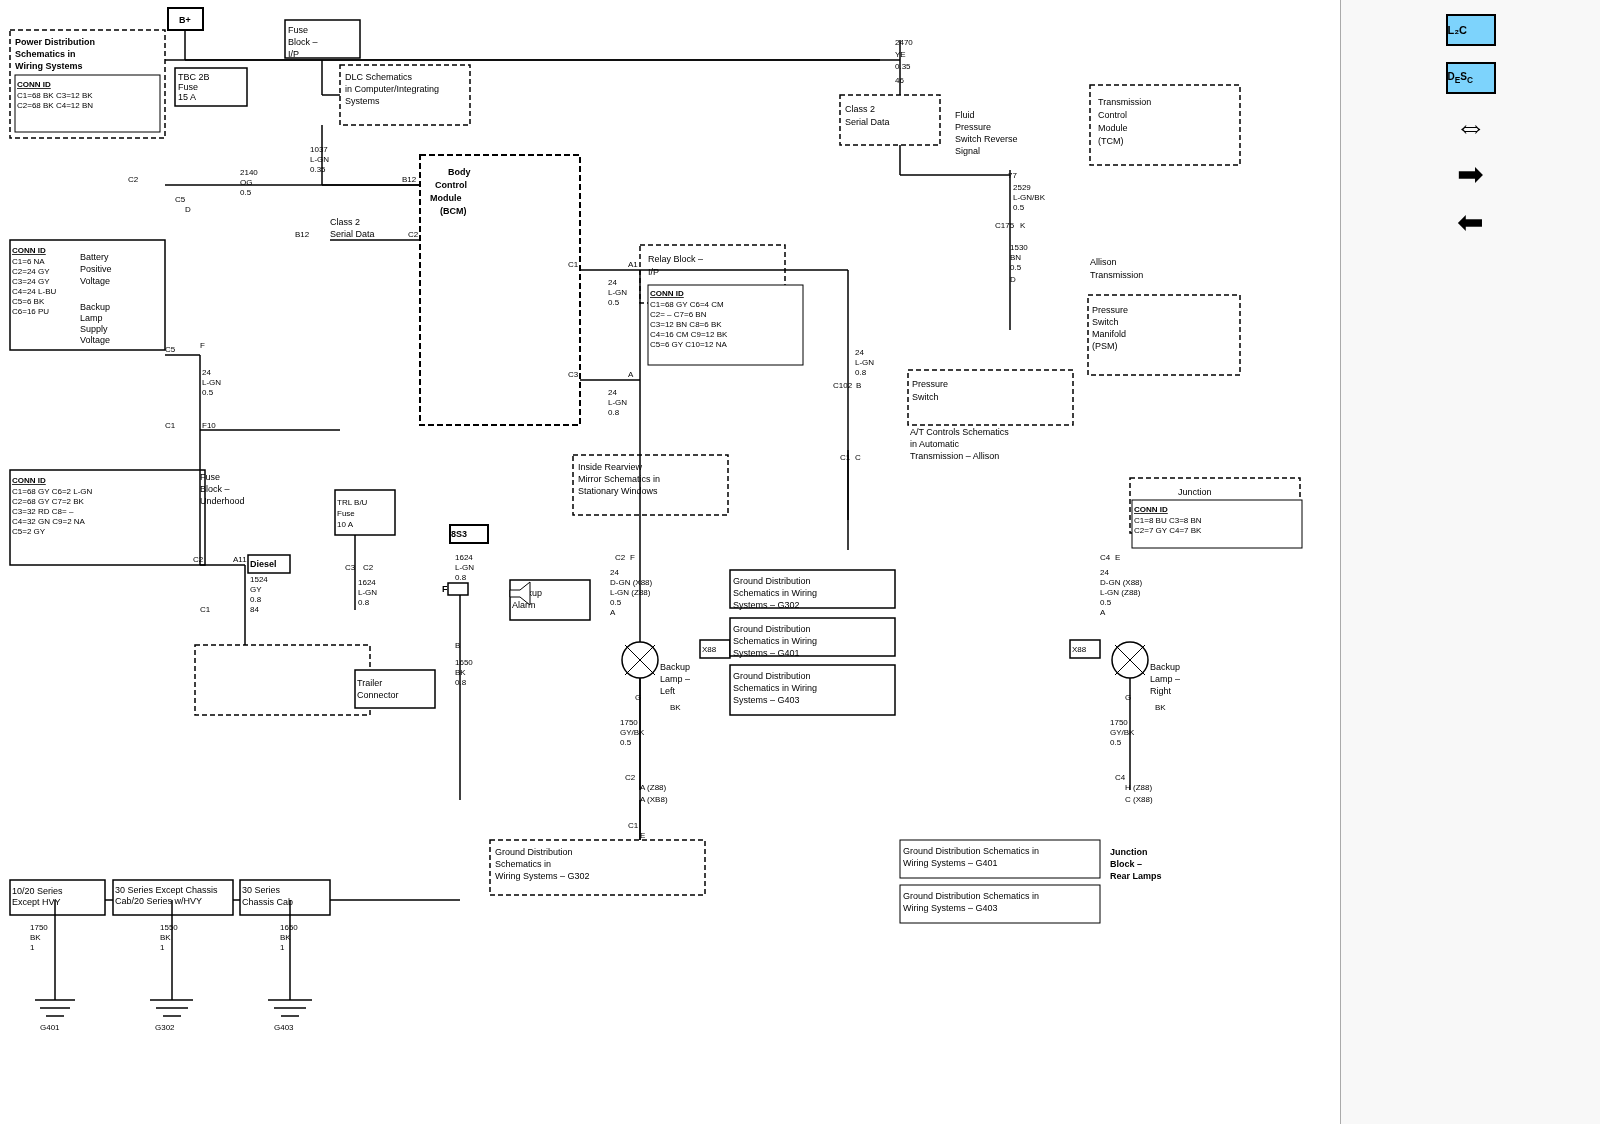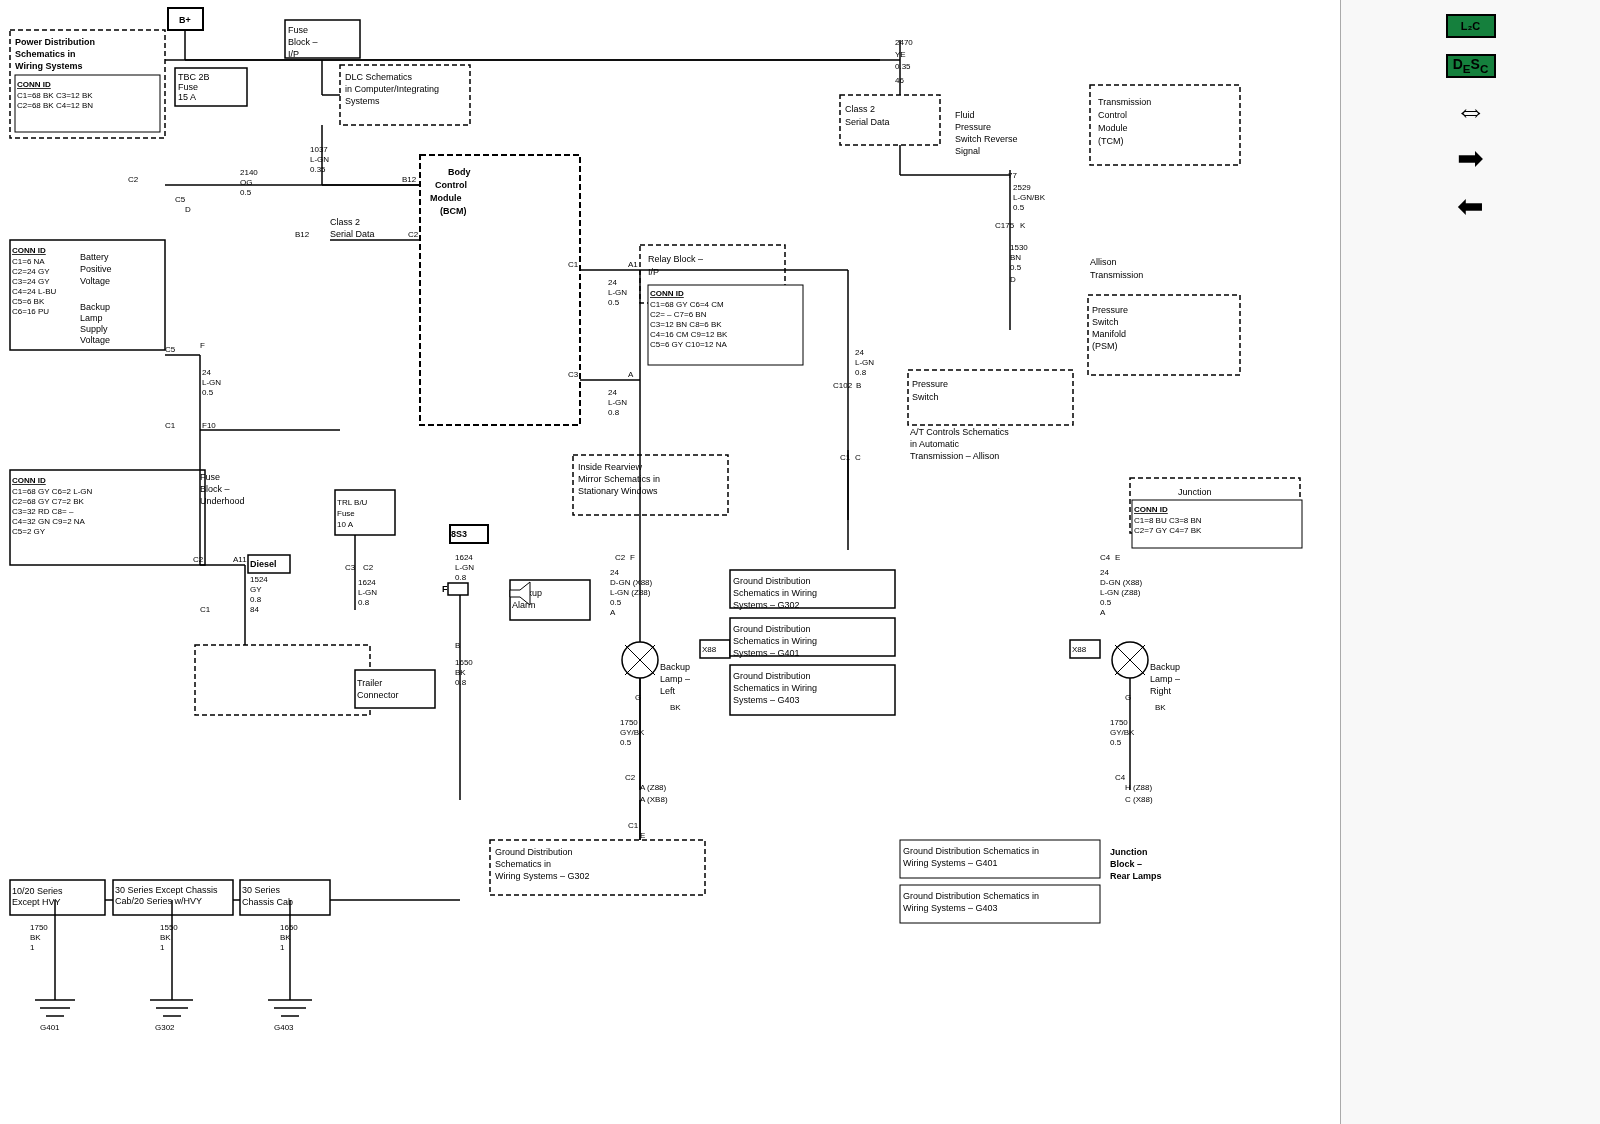--- a/index.html
+++ b/index.html
@@ -29,28 +29,28 @@
       border-left: 1px solid #aaa;
       display: flex;
       flex-direction: column;
       align-items: center;
       padding: 10px 5px;
       gap: 8px;
     }
     .sidebar-icon-box {
       border: 2px solid #000;
       width: 50px;
-      height: 24px;
+      height: 32px;
       display: flex;
       align-items: center;
-      justify-content: center;
+      justify-content: flex-start;
       font-size: 18px;
       font-weight: bold;
       cursor: pointer;
-      background: #15803d;
+      background: #7dd3fc;
       margin: 4px 0;
     }
     .sidebar-arrow {
       width: 60px;
       height: 40px;
       display: flex;
       align-items: center;
       justify-content: center;
       font-size: 28px;
       cursor: pointer;
@@ -527,21 +527,21 @@
   </svg>
 </div>
 
 <div id="sidebar">
 
   <div class="sidebar-icon-box">
     <span style="font-size:11px;line-height:1.1;text-align:center;">L₂C</span>
   </div>
 
   <div class="sidebar-icon-box">
-    <span style="font-size:14px;line-height:1.1;text-align:center;">D<sub>E</sub>S<sub>C</sub></span>
+    <span style="font-size:10px;line-height:1.1;text-align:center;">D<sub>E</sub>S<sub>C</sub></span>
   </div>
 
   <div class="sidebar-arrow" style="font-size:32px;">⇔</div>
 
   <div class="sidebar-arrow" style="font-size:32px;">➡</div>
 
   <div class="sidebar-arrow" style="font-size:32px;">⬅</div>
 </div>
 
 </body></html>

